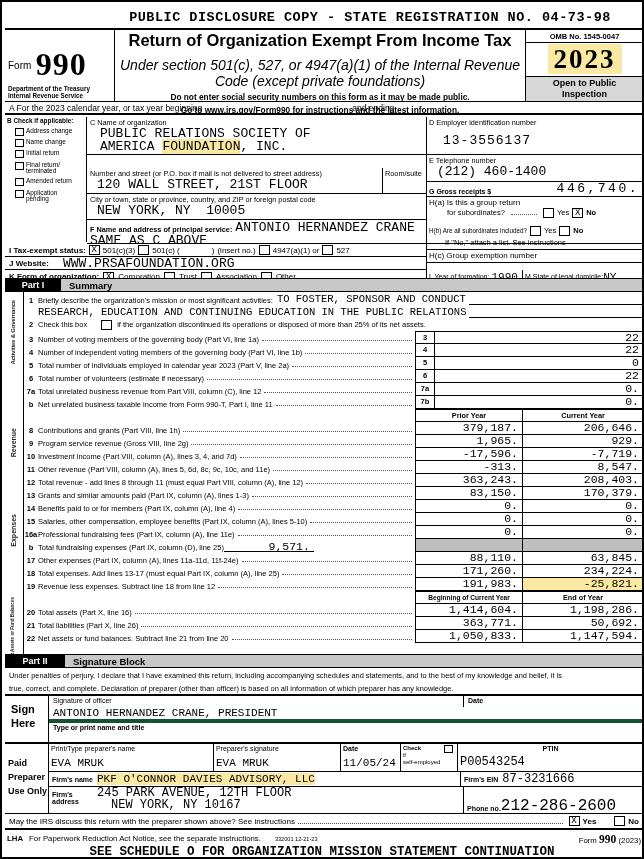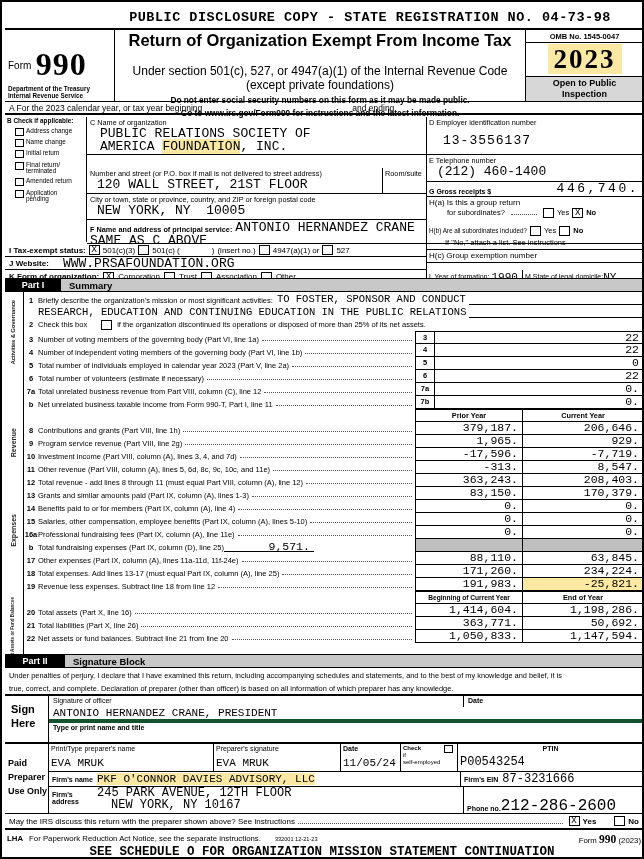--- a/index.html
+++ b/index.html
@@ -20,21 +20,21 @@
   .disclosure { position:absolute; top:8px; left:0; width:100%; text-align:center;
     font-family:"Liberation Mono",monospace; font-weight:bold; font-size:13.5px; letter-spacing:.5px;margin-left:48px; }
   .hdr { position:absolute; top:26px; left:3px; width:638px; height:74px;
     border-top:2px solid #000; border-bottom:1px solid #000; display:flex; }
   .hdr-left { width:110px; border-right:1px solid #000; padding:16px 3px; position:relative; }
   .form-word { font-size:10px; vertical-align:6px; }
   .f990 { font-size:32px; font-weight:bold; letter-spacing:1px; font-family:"Liberation Serif",serif; }
   .dept { position:absolute; bottom:2px; left:3px; font-size:6.3px; font-weight:bold; line-height:7px; }
   .hdr-center { flex:1; text-align:center; padding-top:1px; }
   .hdr-title { font-size:16.5px; font-weight:bold; line-height:19px; }
-  .hdr-sub1 { font-size:12px; margin-top:14px; }
+  .hdr-sub1 { font-size:14px; margin-top:7px;font-style:italic; }
   .hdr-sub { font-size:8.3px; font-weight:bold; margin-top:3px; }
   .hdr-right { width:118px; border-left:1px solid #000; display:flex; flex-direction:column; }
   .omb { font-size:7.5px; font-weight:bold; text-align:center; padding:2px 0 1px; border-bottom:1px solid #000; }
   .year-box { text-align:center; padding:1px 0; }
   .year-box span { font-size:27px; font-weight:bold; font-family:"Liberation Serif",serif; letter-spacing:2px; padding:0 6px; }
   .open-box { border-top:1px solid #000; background:#d7d7d7; text-align:center;
     font-size:9px; font-weight:bold; line-height:11px; flex:1; padding-top:1px; }
   .row-a { position:absolute; top:100px; left:3px; width:638px; height:13px;
     border-bottom:2px solid #000; font-size:8.5px; display:flex; align-items:center; padding-left:4px; }
   .row-a .ae { margin-left:150px; }
@@ -366,21 +366,21 @@
 
       <div class="srow">
         <span class="rn">8</span>
         <span class="rlab">Contributions and grants (Part VIII, line 1h)</span>
         <span class="dots"></span>
         <span class="cell p">379,187.</span>
         <span class="cell c">206,646.</span>
       </div>
       <div class="srow">
         <span class="rn">9</span>
-        <span class="rlab">Program service revenue (Part VIII, line 2g)</span>
+        <span class="rlab">Program service revenue (Gross VIII, line 2g)</span>
         <span class="dots"></span>
         <span class="cell p">1,965.</span>
         <span class="cell c">929.</span>
       </div>
       <div class="srow">
         <span class="rn">10</span>
         <span class="rlab">Investment income (Part VIII, column (A), lines 3, 4, and 7d)</span>
         <span class="dots"></span>
         <span class="cell p">-17,596.</span>
         <span class="cell c">-7,719.</span>

